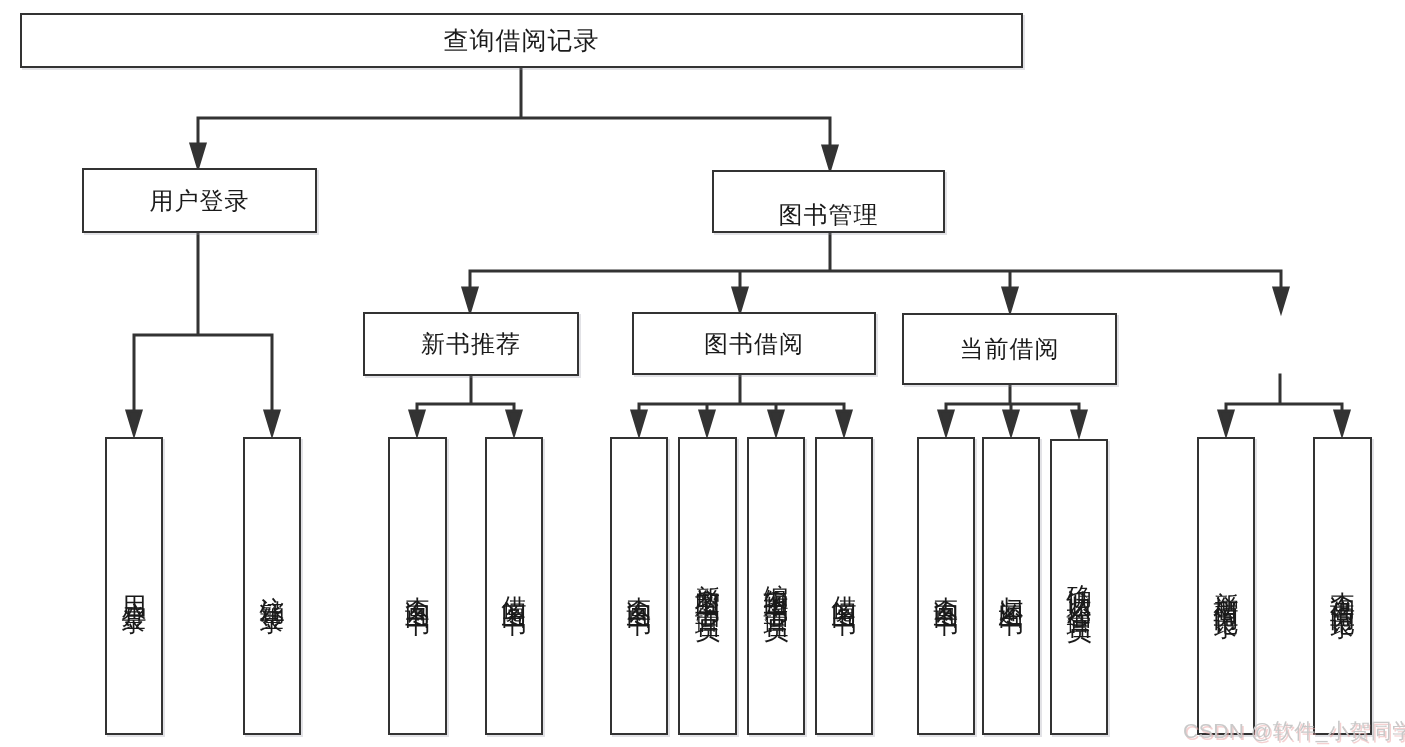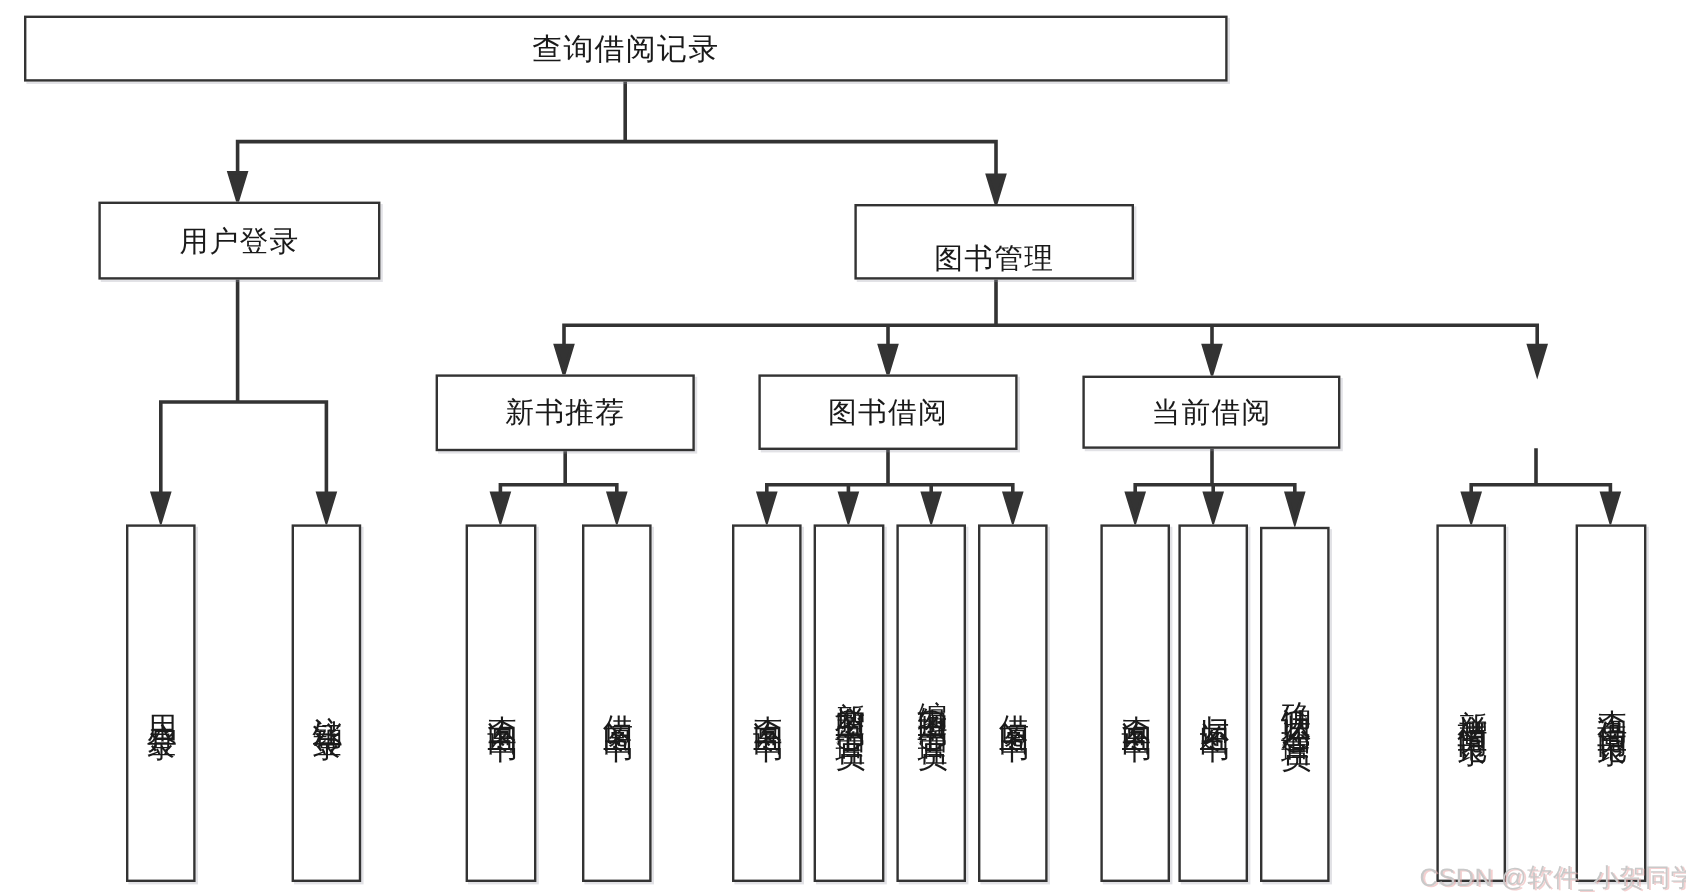--- a/index.html
+++ b/index.html
@@ -48,22 +48,22 @@
     font-size: 25px;
     letter-spacing: 5px;
     line-height: 1;
     white-space: nowrap;
   }
   
   .n-root          { left: 20px;   top: 13px;  width: 1003px; height: 55px; }
   .n-user-login    { left: 82px;   top: 168px; width: 235px;  height: 65px; }
   .n-book-mgmt     { left: 712px;  top: 170px; width: 233px;  height: 63px; align-items: flex-end; }
   .n-new-book-rec  { left: 363px;  top: 312px; width: 216px;  height: 64px; justify-content: center; }
-  .n-book-borrow   { left: 632px;  top: 312px; width: 216px;  height: 63px; align-items: center; }
-  .n-current-borrow{ left: 902px;  top: 313px; width: 215px;  height: 61px; }
+  .n-book-borrow   { left: 632px;  top: 312px; width: 244px;  height: 63px; align-items: center; }
+  .n-current-borrow{ left: 902px;  top: 313px; width: 215px;  height: 72px; }
   .n-borrow-record { left: 1172px; top: 313px; width: 215px;  height: 62px; }
   
   .leaf { top: 437px; height: 298px; width: 58px; }
   .n-u1 { left: 105px; }
   .n-u2 { left: 243px; }
   .n-n1 { left: 388px; width: 59px; }
   .n-n2 { left: 485px; }
   .n-b1 { left: 610px; }
   .n-b2 { left: 678px; width: 59px; }
   .n-b3 { left: 747px; }

